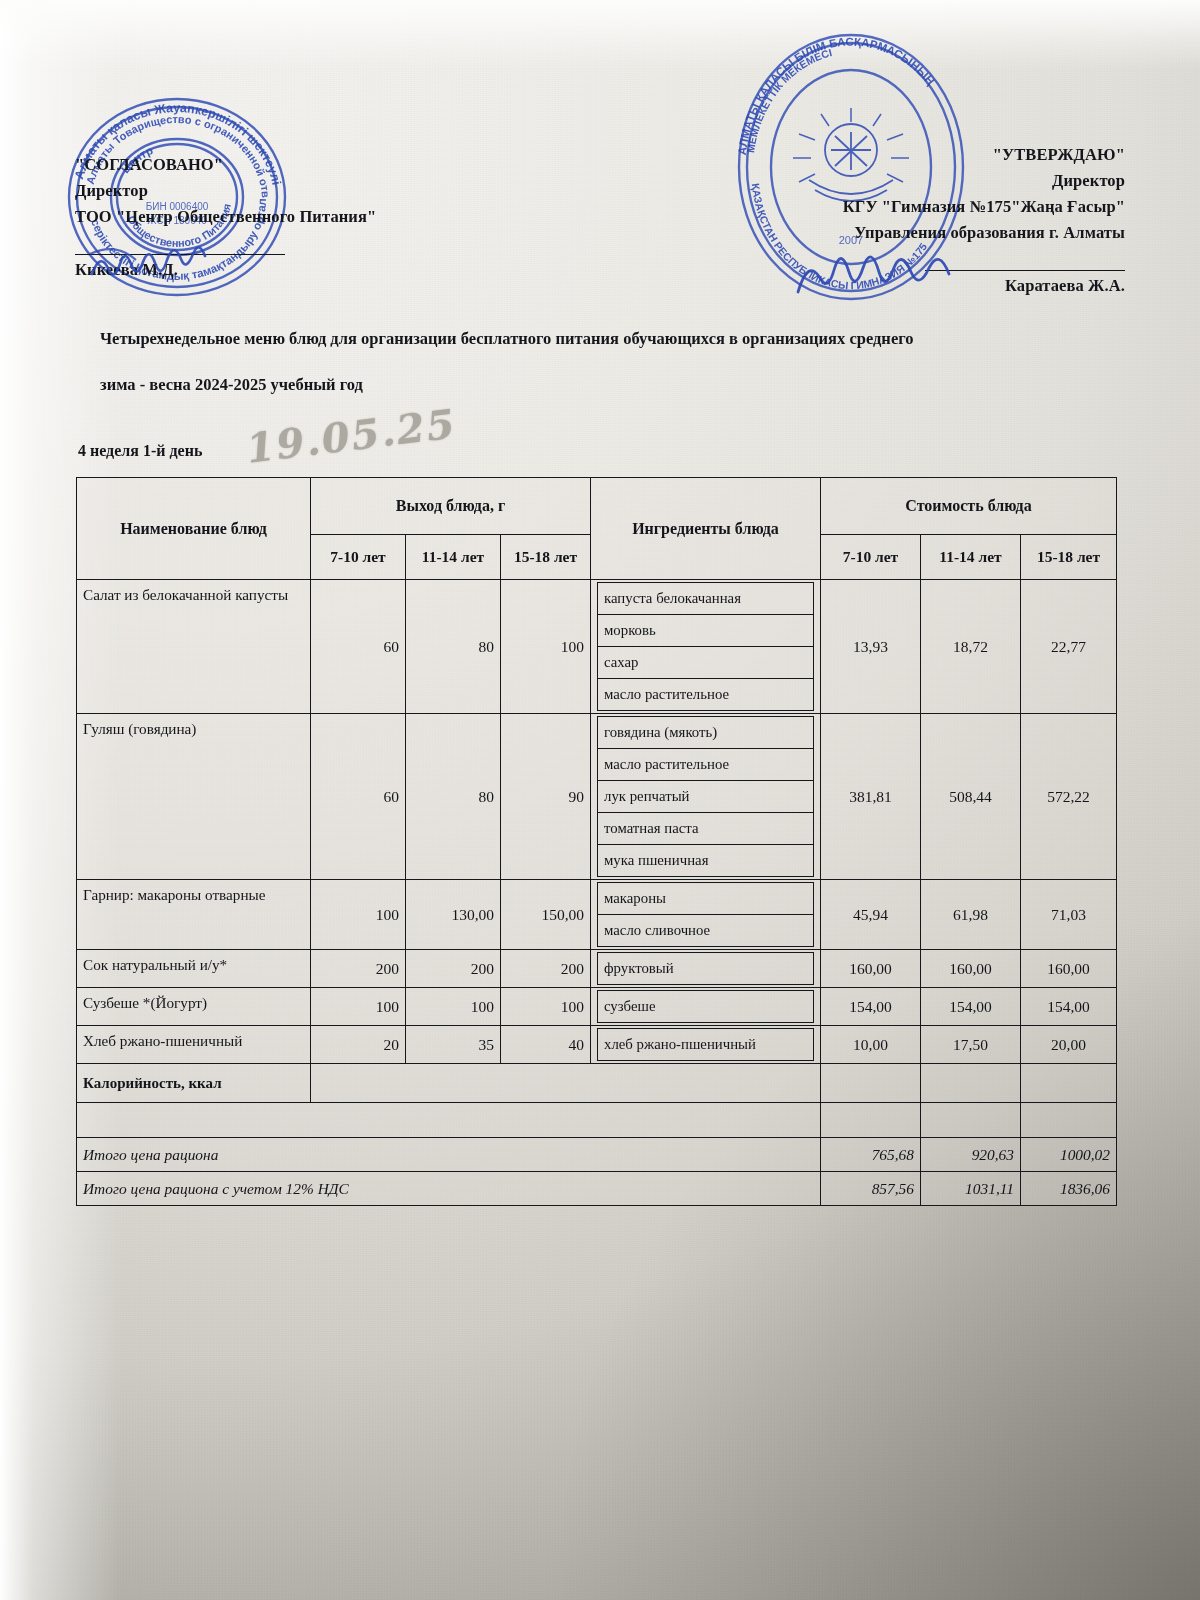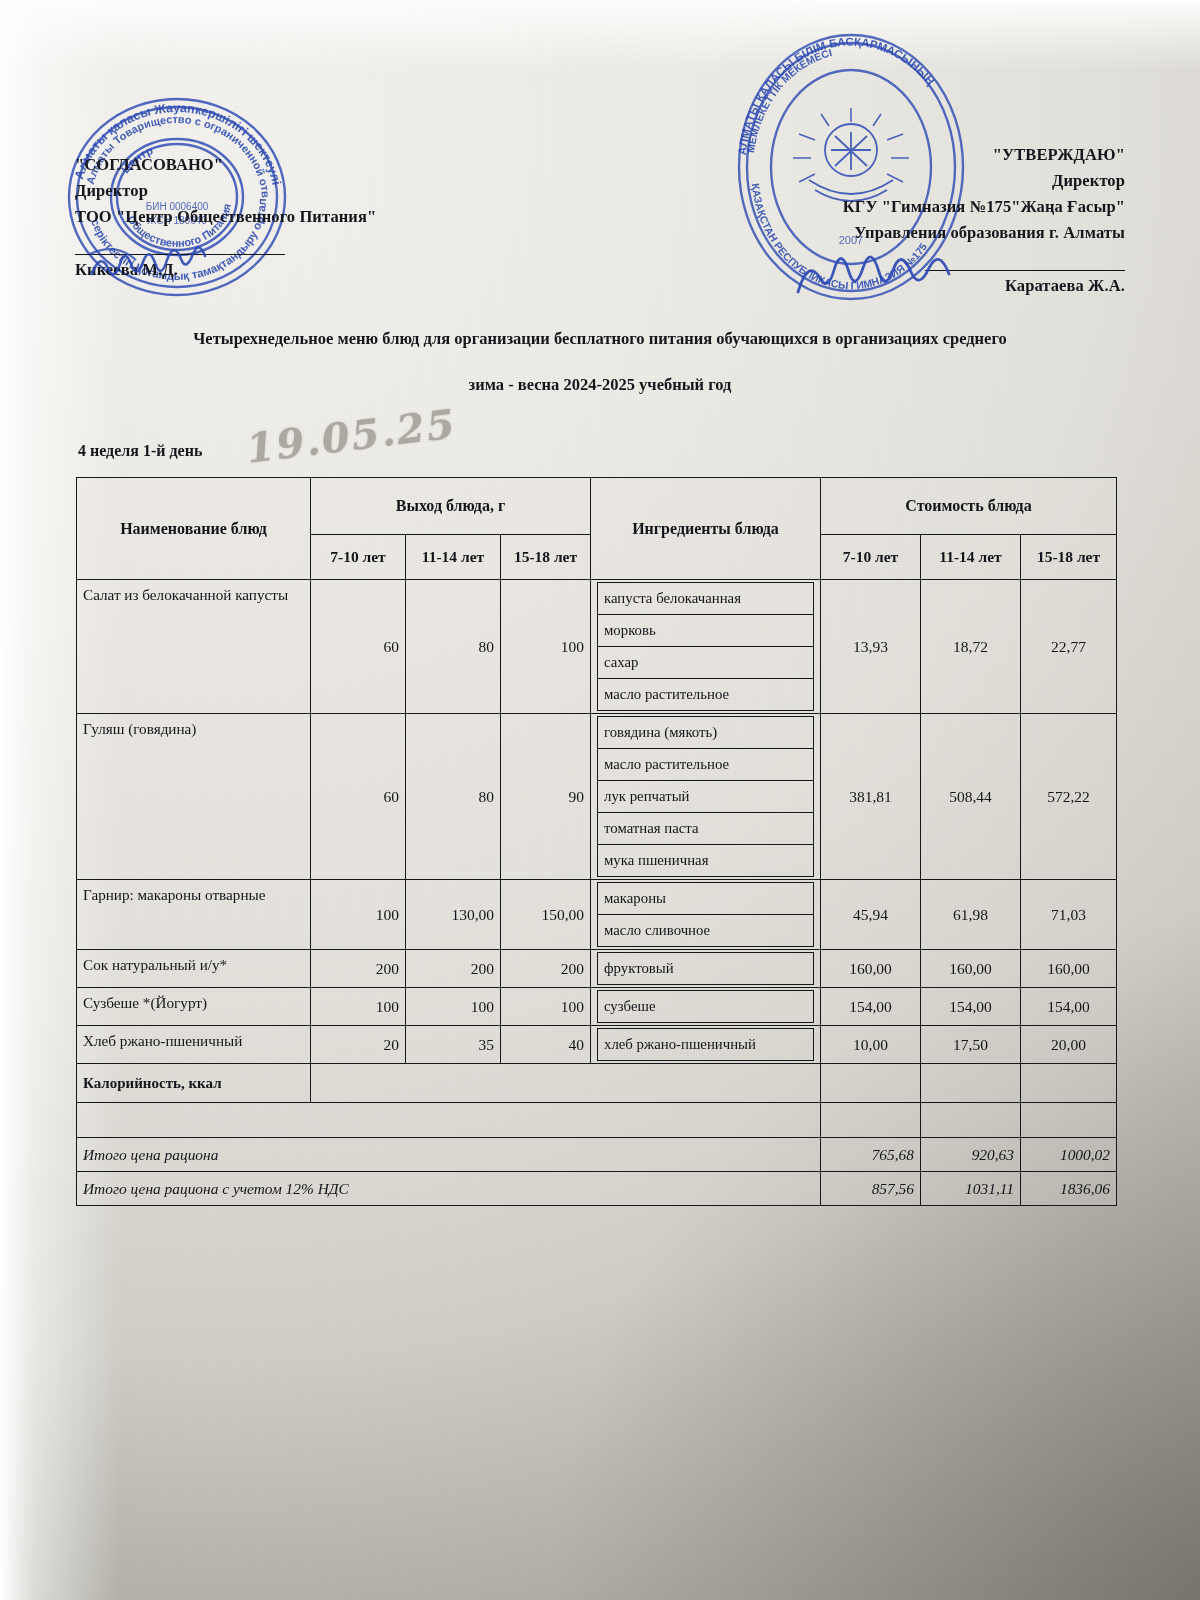--- a/index.html
+++ b/index.html
@@ -65,21 +65,21 @@
   .approval.left .ln{display:block;}
   .sig-line{
     display:block;width:210px;height:0;border-bottom:1.4px solid #14161c;
     margin-top:24px;margin-bottom:2px;
   }
   .approval.right .sig-line{margin-left:auto;width:200px;}
 
   
   #title-block{
     position:absolute;left:100px;top:326px;width:1000px;
-    text-align:center;font-weight:bold;font-size:16.5px;color:#14161c;
+    font-weight:bold;font-size:16.5px;color:#14161c;
     line-height:26px;
   }
   #title-line3{margin-top:20px;}
 
   
   #week-caption{
     position:absolute;left:78px;top:442px;
     font-weight:bold;font-size:16px;color:#14161c;
   }
   #handwritten-date{

